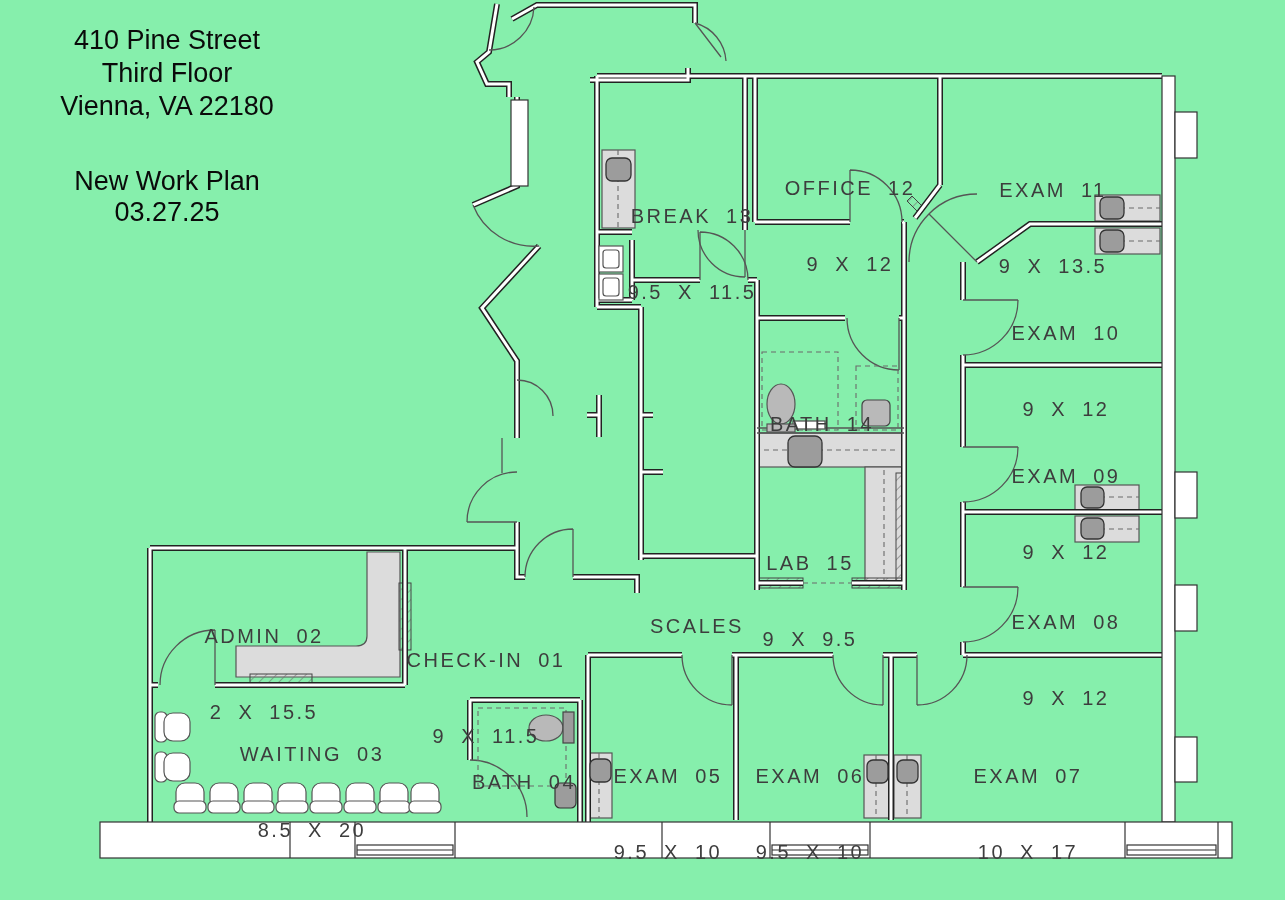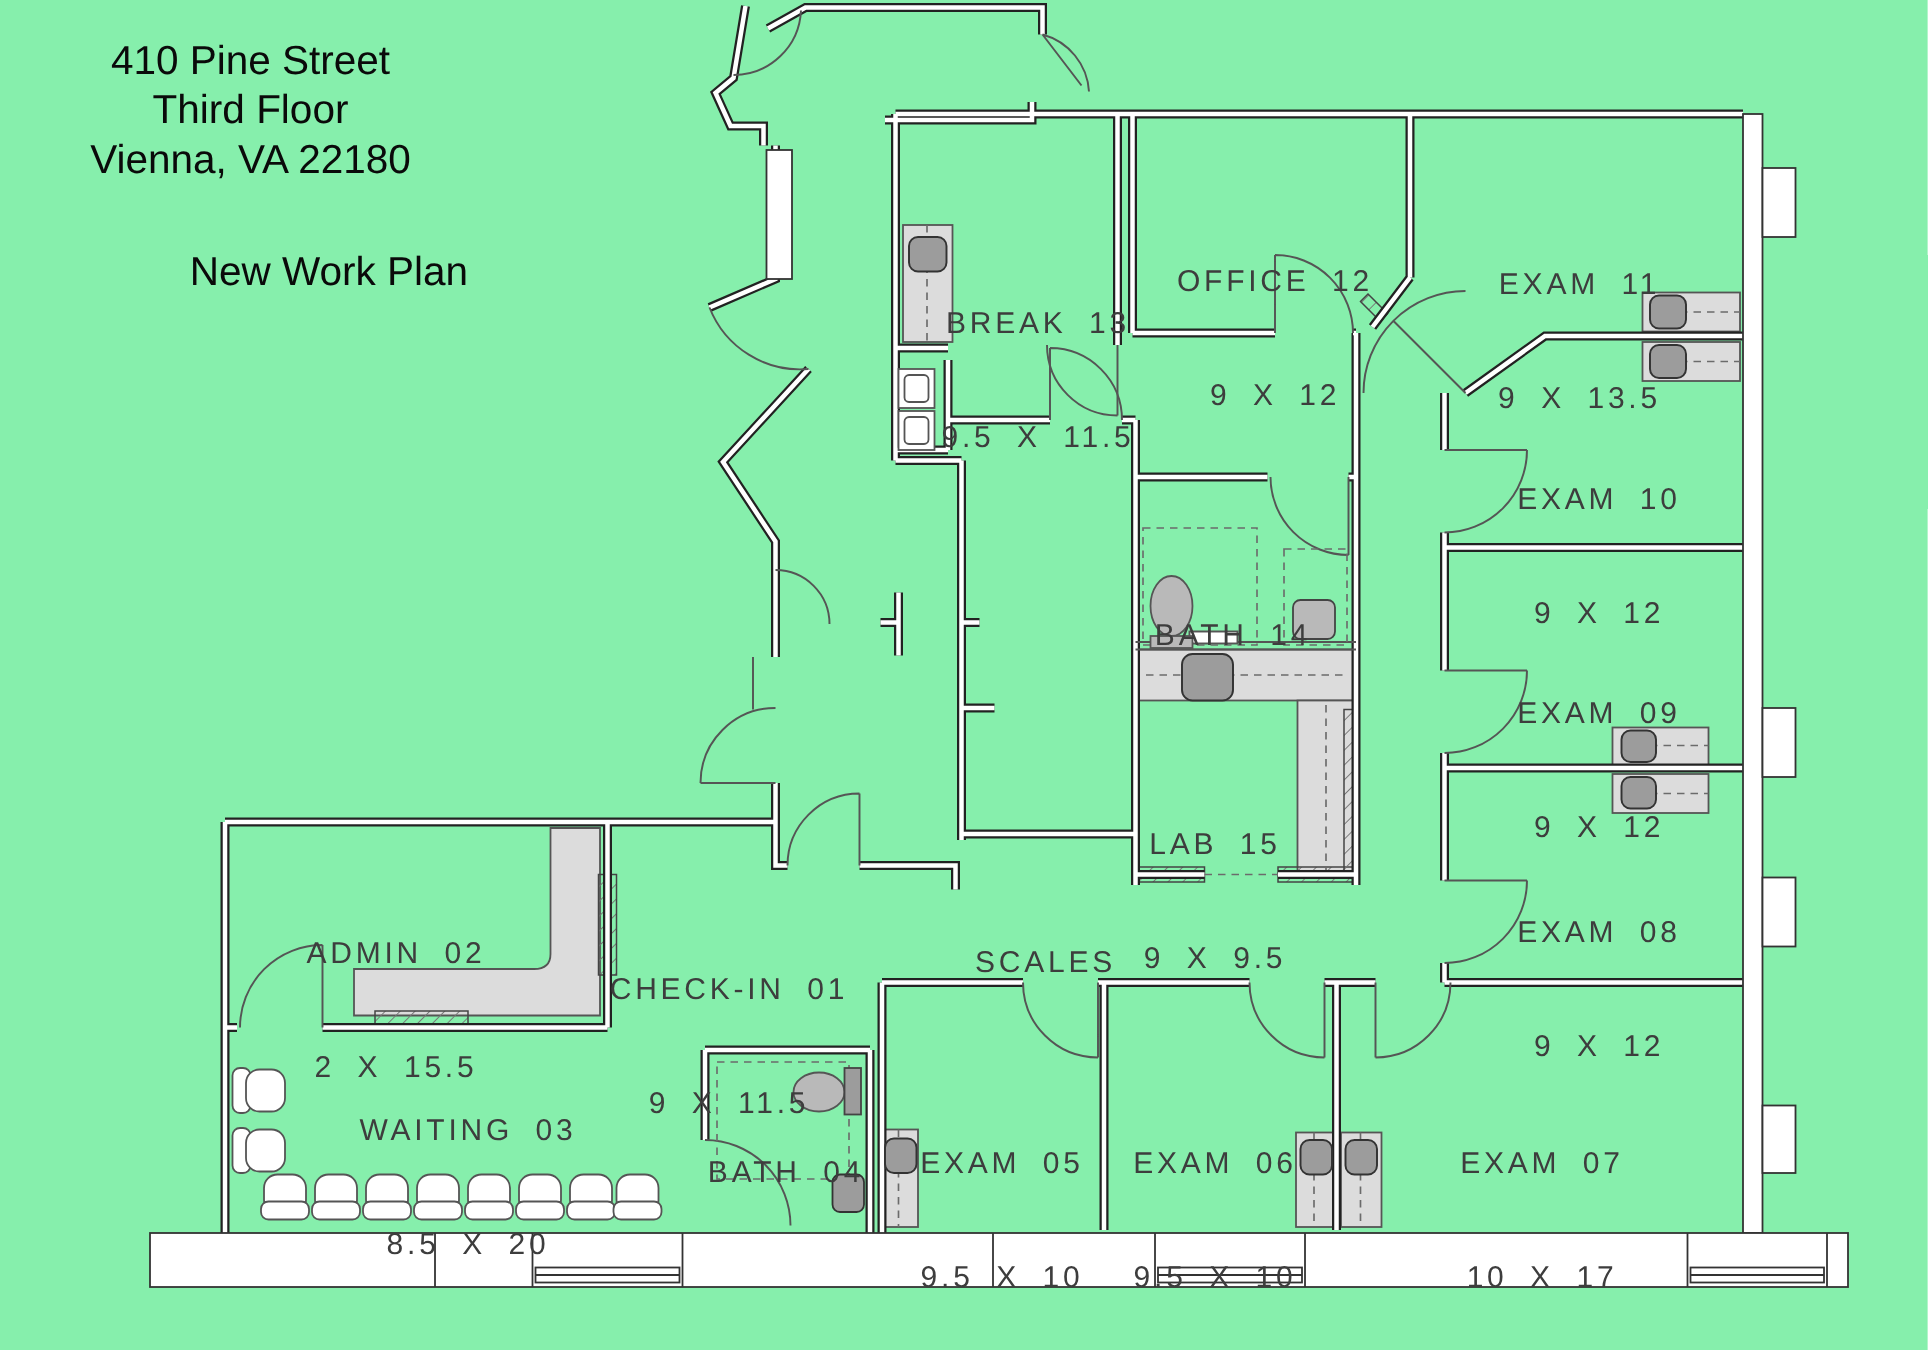--- a/index.html
+++ b/index.html
@@ -1,21 +1,21 @@
 <!DOCTYPE html>
 <html><head>
 <meta charset="utf-8">
 <style>
   html,body{margin:0;padding:0;background:#ffffff;}
   #stage{position:relative;width:1285px;height:900px;background:#86efac;overflow:hidden;
          font-family:"Liberation Sans", sans-serif;padding-left:24px;}
   svg{position:absolute;left:0;top:0;}
   .title-block{position:absolute;left:22px;top:24px;width:290px;text-align:center;
                color:#0a0a0a;font-size:27px;line-height:33px;font-weight:400;}
-  .plan-block{position:absolute;left:22px;top:166px;width:290px;text-align:right;
+  .plan-block{position:absolute;left:22px;top:166px;width:290px;text-align:center;
               color:#0a0a0a;font-size:27px;line-height:31px;font-weight:400;}
   .room-label{position:absolute;transform:translateX(-50%);text-align:center;
               color:#3d3d3d;font-size:20px;line-height:28px;letter-spacing:2.5px;
               word-spacing:7px;white-space:nowrap;}
   .room-label span{display:block;margin-top:48px;}
 </style>
 </head>
 <body>
 
 <div id="stage">
@@ -270,20 +270,21 @@
     </g>
   </svg>
 
   <div class="title-block">
     <div>410 Pine Street</div>
     <div>Third Floor</div>
     <div>Vienna, VA 22180</div>
   </div>
   <div class="plan-block">
     <div>New Work Plan</div>
+    <div>03.27.25</div>
   </div>
 
   <div class="room-label" style="left:486px;top:598px">
     <span>CHECK-IN 01</span>
     <span>9 X 11.5</span>
   </div>
   <div class="room-label" style="left:264px;top:574px">
     <span>ADMIN 02</span>
     <span>2 X 15.5</span>
   </div>
@@ -330,17 +331,17 @@
     <span>BREAK 13</span>
     <span>9.5 X 11.5</span>
   </div>
   <div class="room-label" style="left:822px;top:362px">
     <span>BATH 14</span>
   </div>
   <div class="room-label" style="left:810px;top:501px">
     <span>LAB 15</span>
     <span>9 X 9.5</span>
   </div>
-  <div class="room-label" style="left:697px;top:580px">
+  <div class="room-label" style="left:697px;top:564px">
     <span>SCALES</span>
   </div>
 
 </div>
 
 </body></html>

